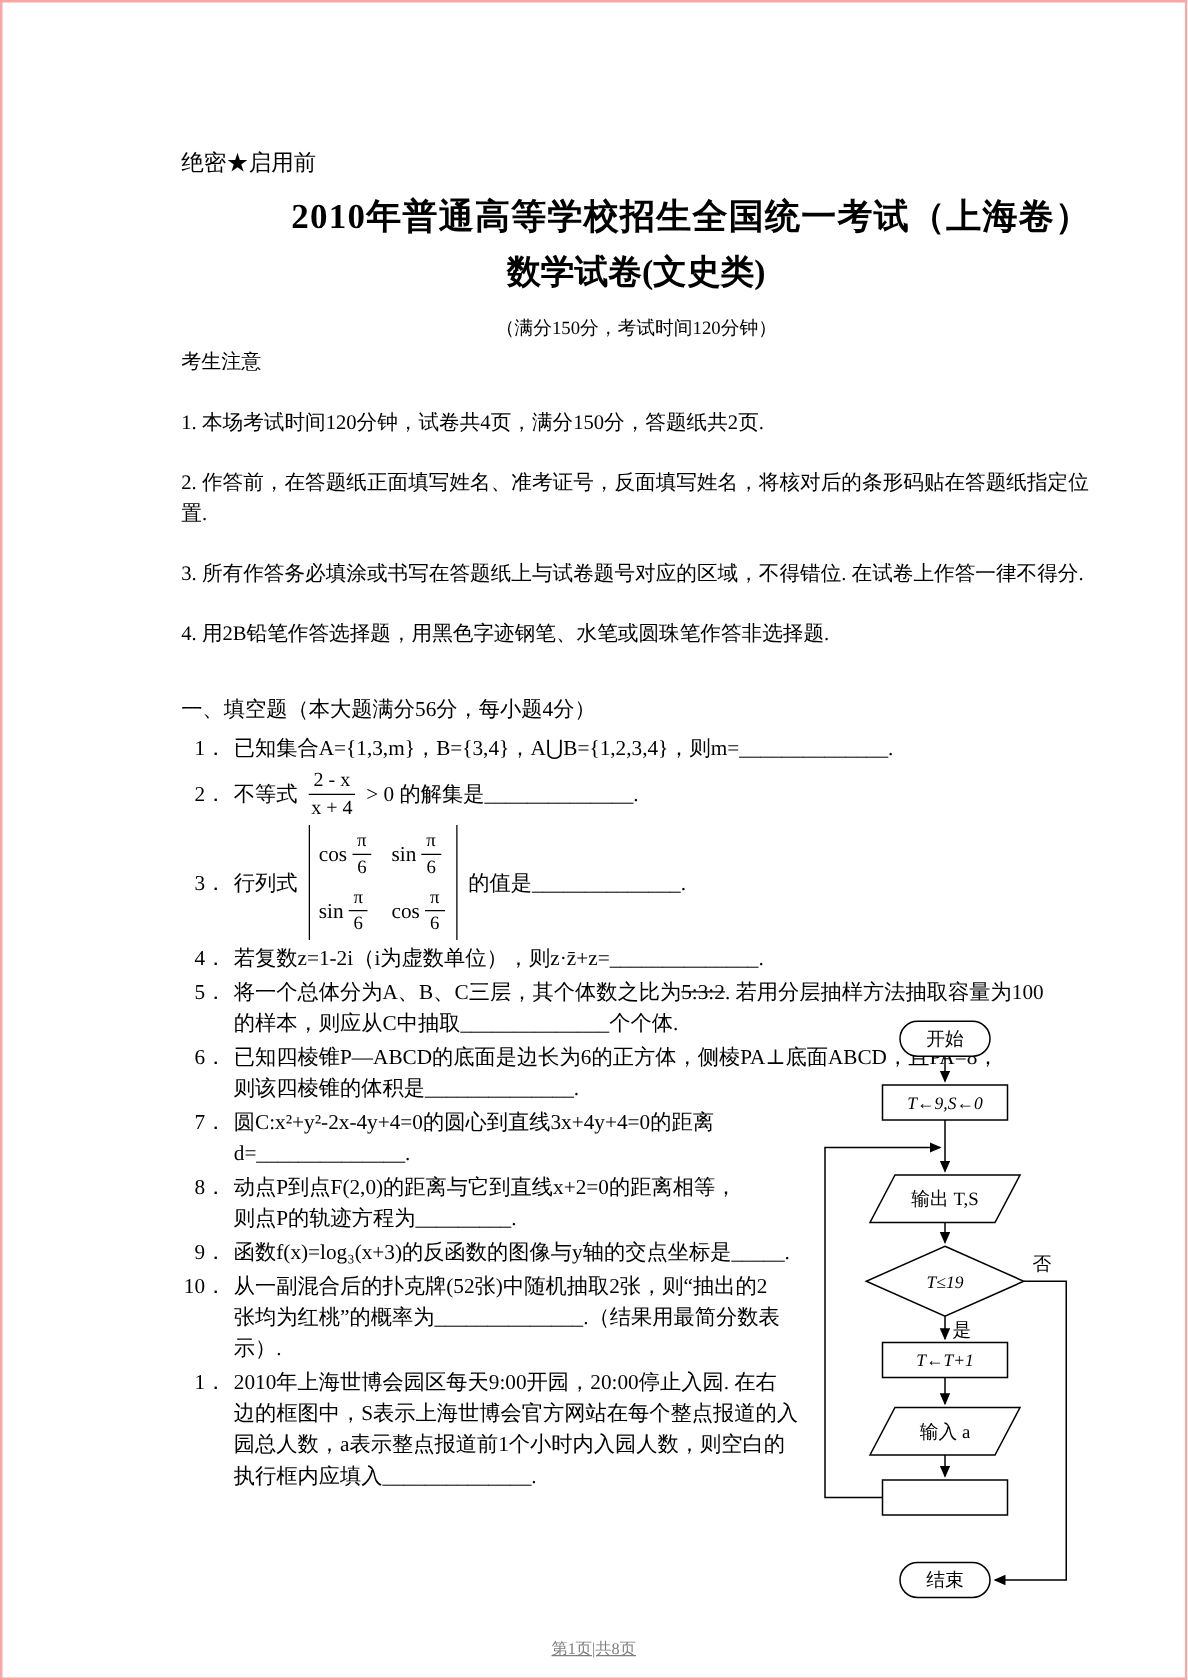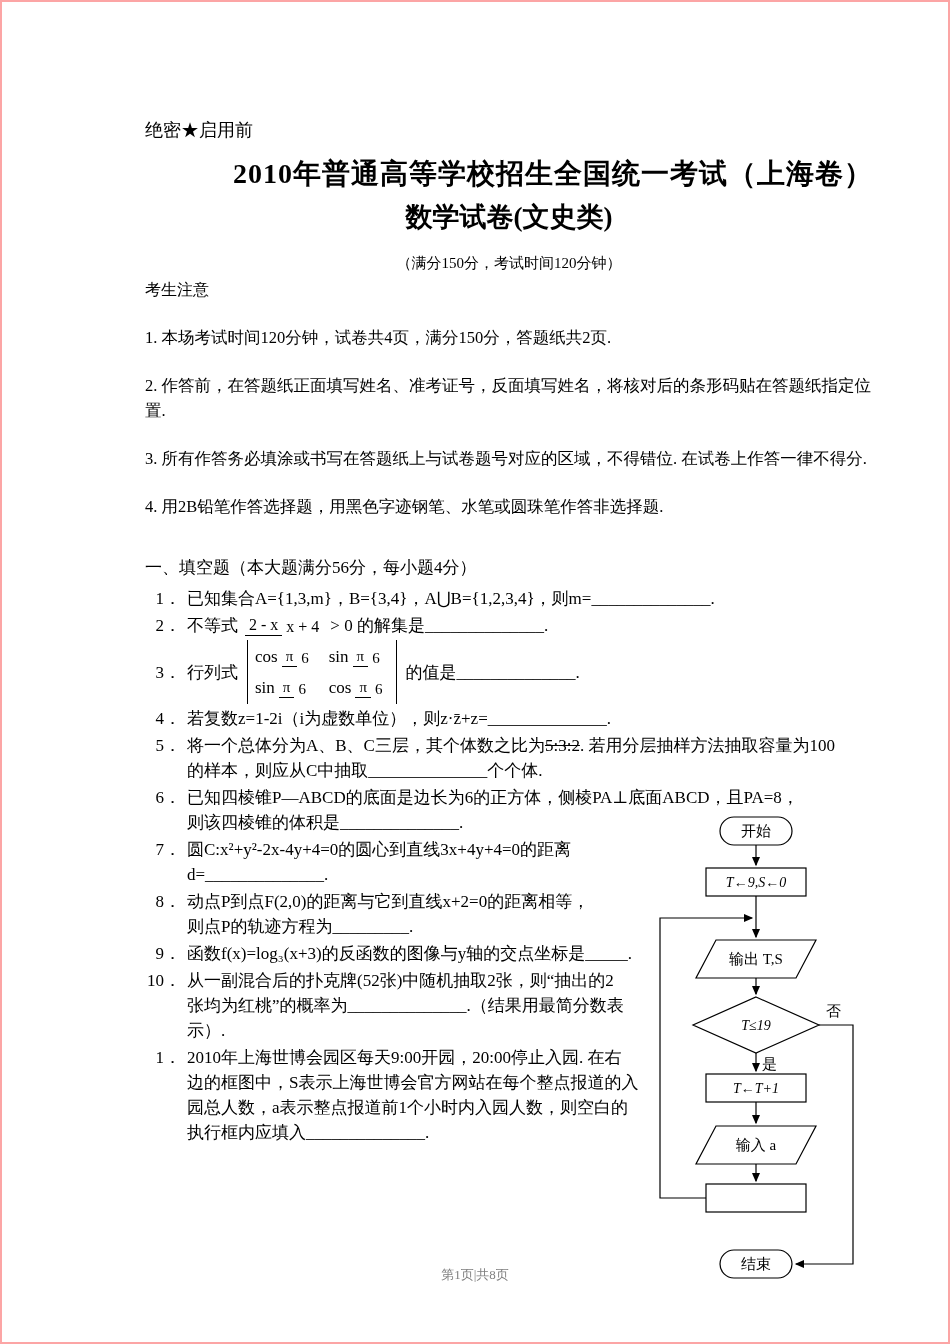--- a/index.html
+++ b/index.html
@@ -19,41 +19,41 @@
 
   .section-title { margin-top:36px; margin-bottom:6px; font-size:17px; line-height:25px; }
 
   .q { display:flex; font-size:17px; line-height:25px; margin-bottom:2px; }
   .q-center { align-items:center; }
   .q-num { flex:none; width:36px; text-align:right; white-space:nowrap; }
   .q-body { flex:1; margin-left:6px; }
   .q-body.narrow { max-width:468px; }
   .flexline { display:flex; align-items:center; gap:3px; flex-wrap:nowrap; }
 
-  .frac { display:inline-flex; flex-direction:row; align-items:flex-end; font-size:16px; line-height:1.2; margin:2px 4px; }
+  .frac { display:inline-flex; flex-direction:column; align-items:center; font-size:16px; line-height:1.2; margin:2px 4px; }
   .frac .fnum { padding:0 4px 1px 4px; border-bottom:1px solid #000; }
   .frac .fden { padding:1px 4px 0 4px; }
   .frac.small { font-size:15px; margin:0 2px; }
 
   .det { display:inline-flex; align-items:center; margin:0 6px; }
   .det-grid { display:grid; grid-template-columns:auto auto; column-gap:14px; row-gap:6px;
               border-left:1.4px solid #000; border-right:1.4px solid #000; padding:4px 7px; }
   .det-cell { display:inline-flex; align-items:center; gap:2px; }
 
   .strike { text-decoration:line-through; }
 
   .flowchart { position:absolute; left:642px; top:806px; width:232px; height:488px; }
   .fc-shape { fill:#fff; stroke:#000; stroke-width:1.2; }
   .fc-conn { fill:none; stroke:#000; stroke-width:1.2; }
   .fc-text { font-size:15px; fill:#000; text-anchor:middle; font-family:"Liberation Serif","DejaVu Serif",serif; }
   .fc-text.it { font-style:italic; font-size:14px; }
   .fc-text.as { text-anchor:start; }
 
-  .footer { position:absolute; top:1264px; left:0; width:100%; text-align:center;
-            font-size:13px; color:#7f7f7f; }
+  .footer { position:absolute; top:1308px; left:0; width:100%; text-align:center;
+            font-size:13px; color:#7f7f7f;text-decoration:underline; }
 </style>
 </head>
 <body>
 
 <div class="page">
   <div class="content">
 
     <div class="secrecy">绝密★启用前</div>
     <h1 class="title">2010年普通高等学校招生全国统一考试（上海卷）</h1>
     <h2 class="subtitle">数学试卷(文史类)</h2>

